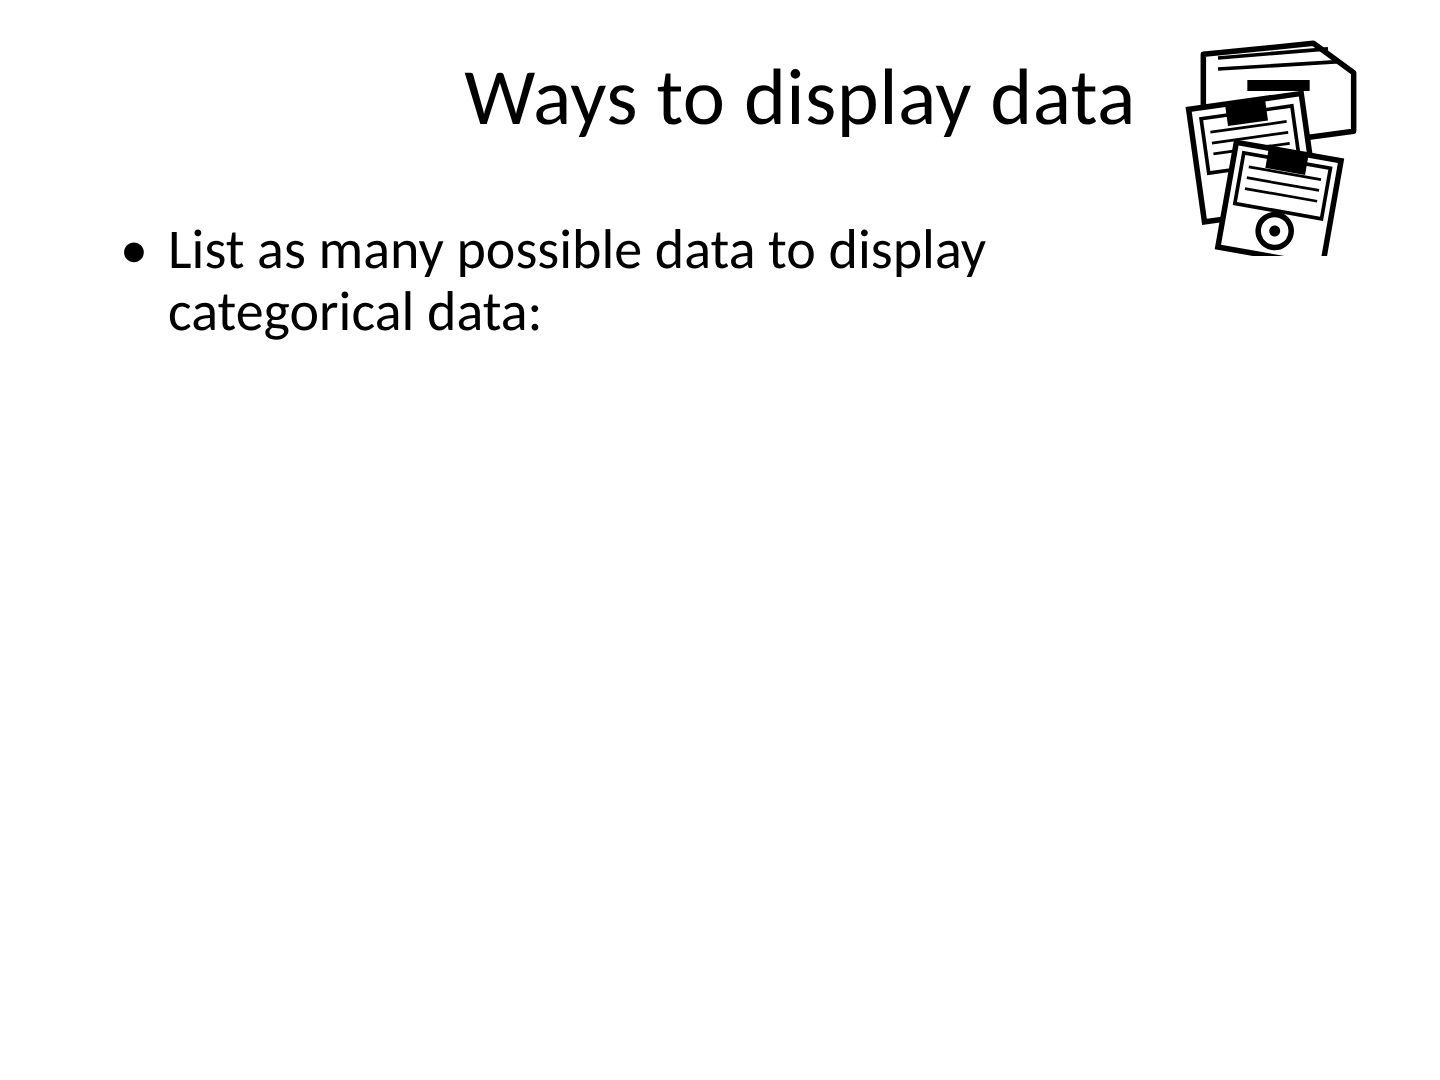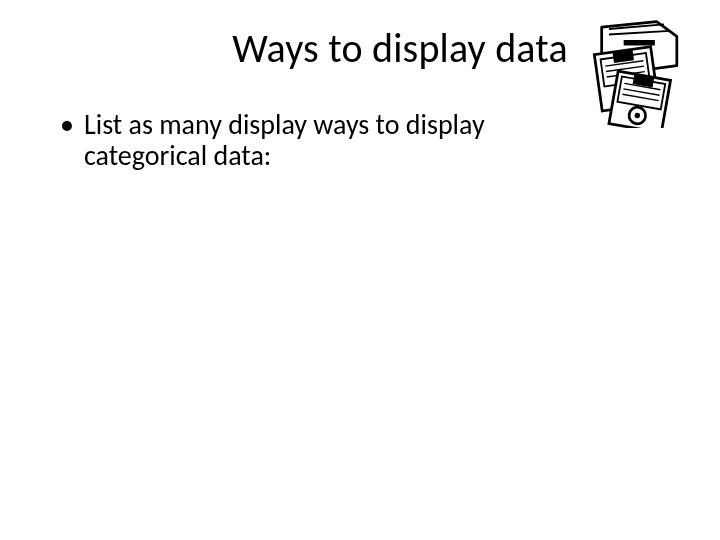--- a/index.html
+++ b/index.html
@@ -102,17 +102,17 @@
           <line x1="9" y1="12" x2="49" y2="12" stroke="#000" stroke-width="1.5"></line>
           <line x1="9" y1="18" x2="49" y2="18" stroke="#000" stroke-width="1.5"></line>
           <line x1="9" y1="24" x2="49" y2="24" stroke="#000" stroke-width="1.5"></line>
         </g>
       </svg>
     </div>
   </div>
 
   <div class="body">
     <ul class="bullets">
-      <li>List as many display ways to display categorical data:</li>
+      <li>List as many possible data to display categorical data:</li>
     </ul>
   </div>
 
 </div>
 
 </body></html>

